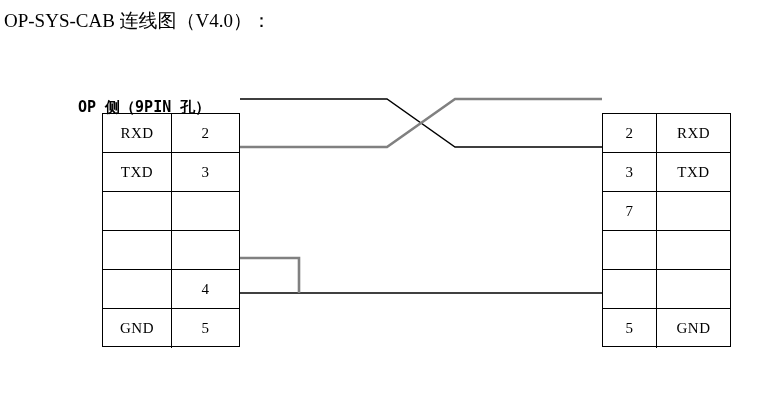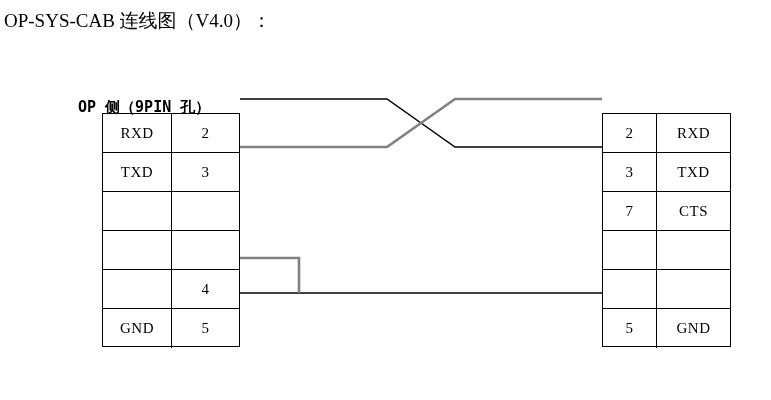--- a/index.html
+++ b/index.html
@@ -111,21 +111,20 @@
     <div class="row">
       <div class="cell c1">2</div>
       <div class="cell c2">RXD</div>
     </div>
     <div class="row">
       <div class="cell c1">3</div>
       <div class="cell c2">TXD</div>
     </div>
     <div class="row">
       <div class="cell c1">7</div>
-      <div class="cell c2">CTS</div>
     </div>
     <div class="row">
       <div class="cell c1"></div>
       <div class="cell c2"></div>
     </div>
     <div class="row">
       <div class="cell c1"></div>
       <div class="cell c2"></div>
     </div>
     <div class="row">

